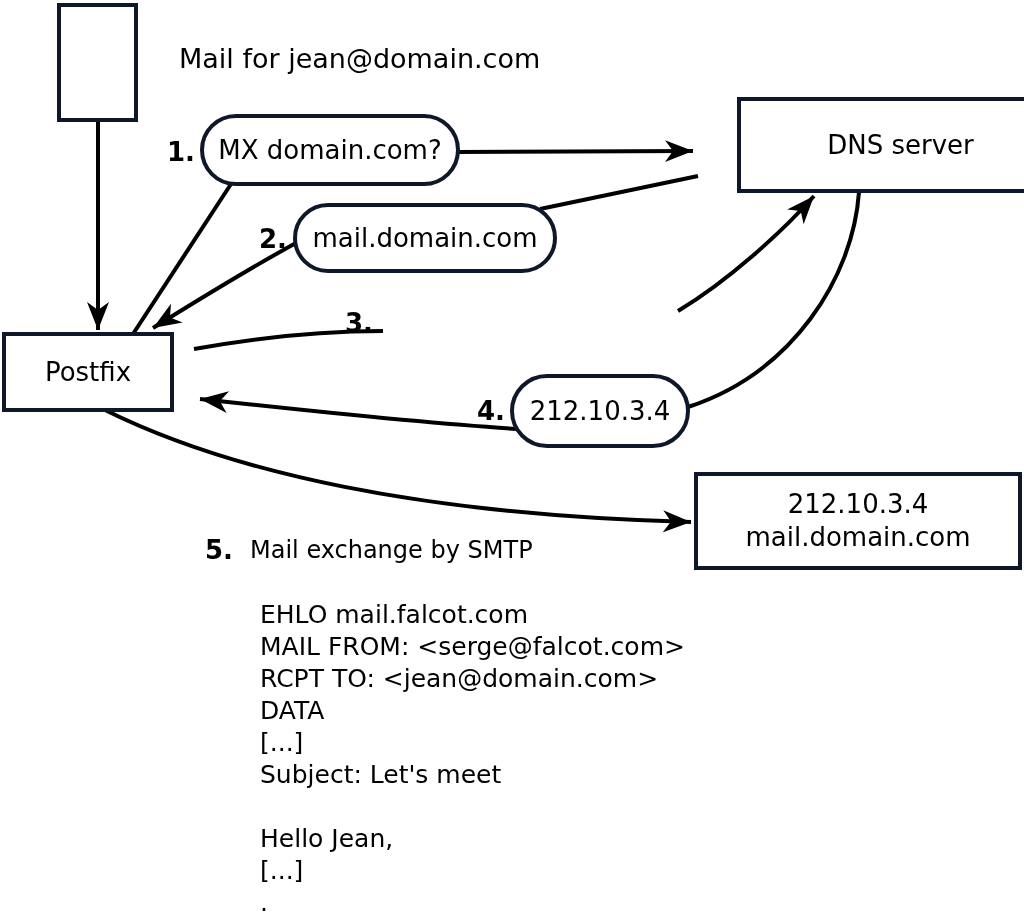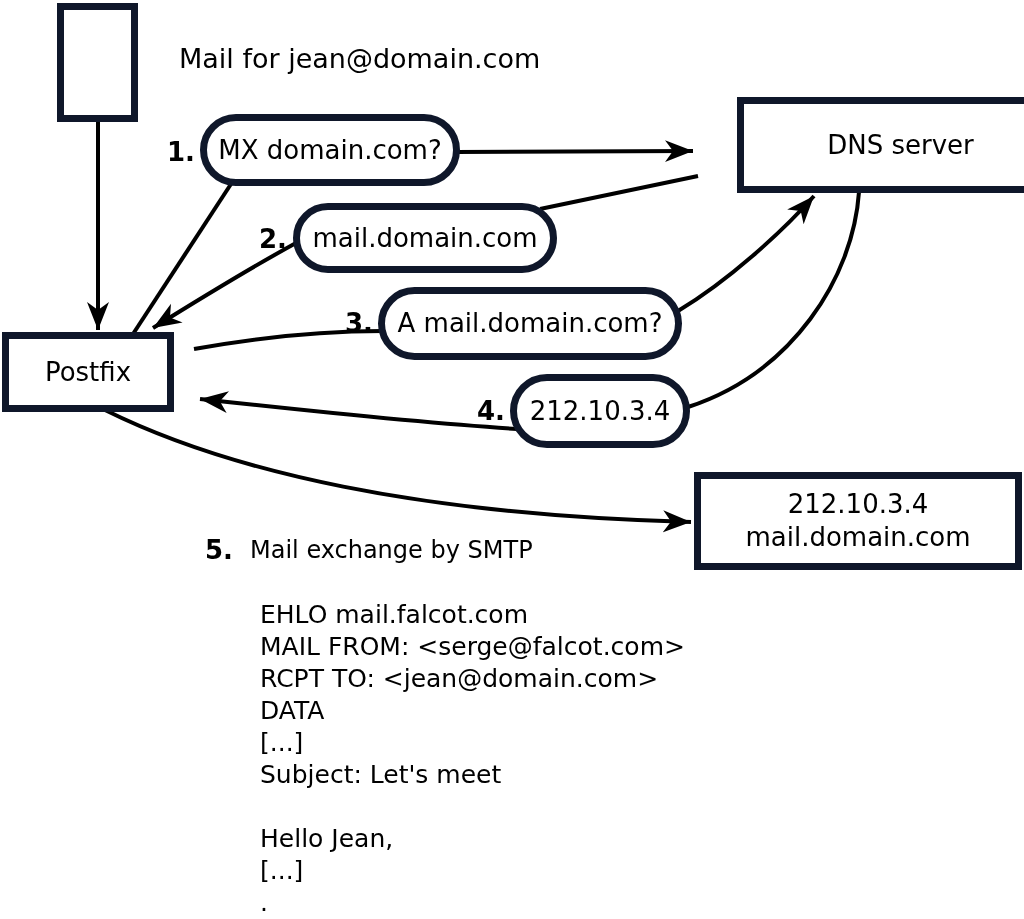--- a/index.html
+++ b/index.html
@@ -2,21 +2,21 @@
 <html><head>
 <meta charset="utf-8">
 <style>
   html,body{margin:0;padding:0;background:#ffffff;}
   .canvas{
     position:relative;width:1024px;height:919px;background:#ffffff;
     font-family:"DejaVu Sans","Liberation Sans",sans-serif;color:#000000;overflow:hidden;
   }
   .layer{position:absolute;left:0;top:0;width:1024px;height:919px;}
   .box{
-    position:absolute;box-sizing:border-box;border:7px solid #0f172a;background:#ffffff;
+    position:absolute;box-sizing:border-box;border:4px solid #0f172a;background:#ffffff;
     display:flex;flex-direction:column;align-items:center;justify-content:center;
     font-size:26px;line-height:33px;text-align:center;
   }
   .pill{border-radius:999px;flex-direction:row;}
   .num{
     position:absolute;font-size:26px;font-weight:bold;line-height:28px;
     text-align:right;white-space:nowrap;
   }
   .note{position:absolute;font-size:27px;line-height:30px;white-space:nowrap;}
   .step5-label{position:absolute;font-size:24px;line-height:30px;white-space:nowrap;}
@@ -70,23 +70,20 @@
   <div class="box pill" style="left:200px;top:114px;width:260px;height:72px;">
     <span>MX domain.com?</span>
   </div>
 
   <div class="num" style="left:247px;top:225px;width:40px;">2.</div>
   <div class="box pill" style="left:293px;top:203px;width:264px;height:70px;">
     <span>mail.domain.com</span>
   </div>
 
   <div class="num" style="left:333px;top:309px;width:40px;">3.</div>
-  <div class="box pill" style="left:378px;top:287px;width:304px;height:73px;">
-    <span>A mail.domain.com?</span>
-  </div>
 
   <div class="num" style="left:465px;top:397px;width:40px;">4.</div>
   <div class="box pill" style="left:510px;top:374px;width:180px;height:74px;">
     <span>212.10.3.4</span>
   </div>
 
   <div class="num" style="left:205px;top:536px;text-align:left;">5.</div>
   <div class="step5-label" style="left:250px;top:535px;">Mail exchange by SMTP</div>
 
   <div class="smtp" style="left:260px;top:599px;">EHLO mail.falcot.com

